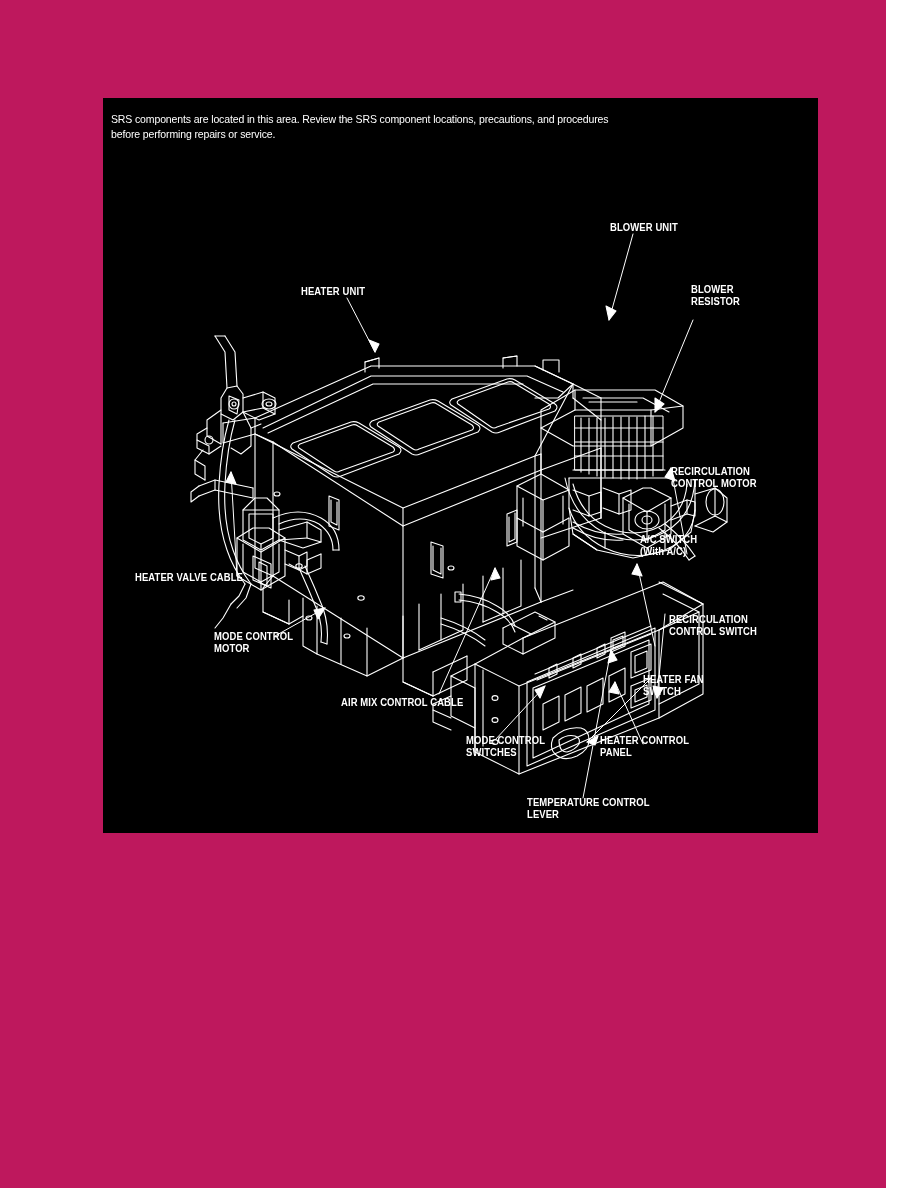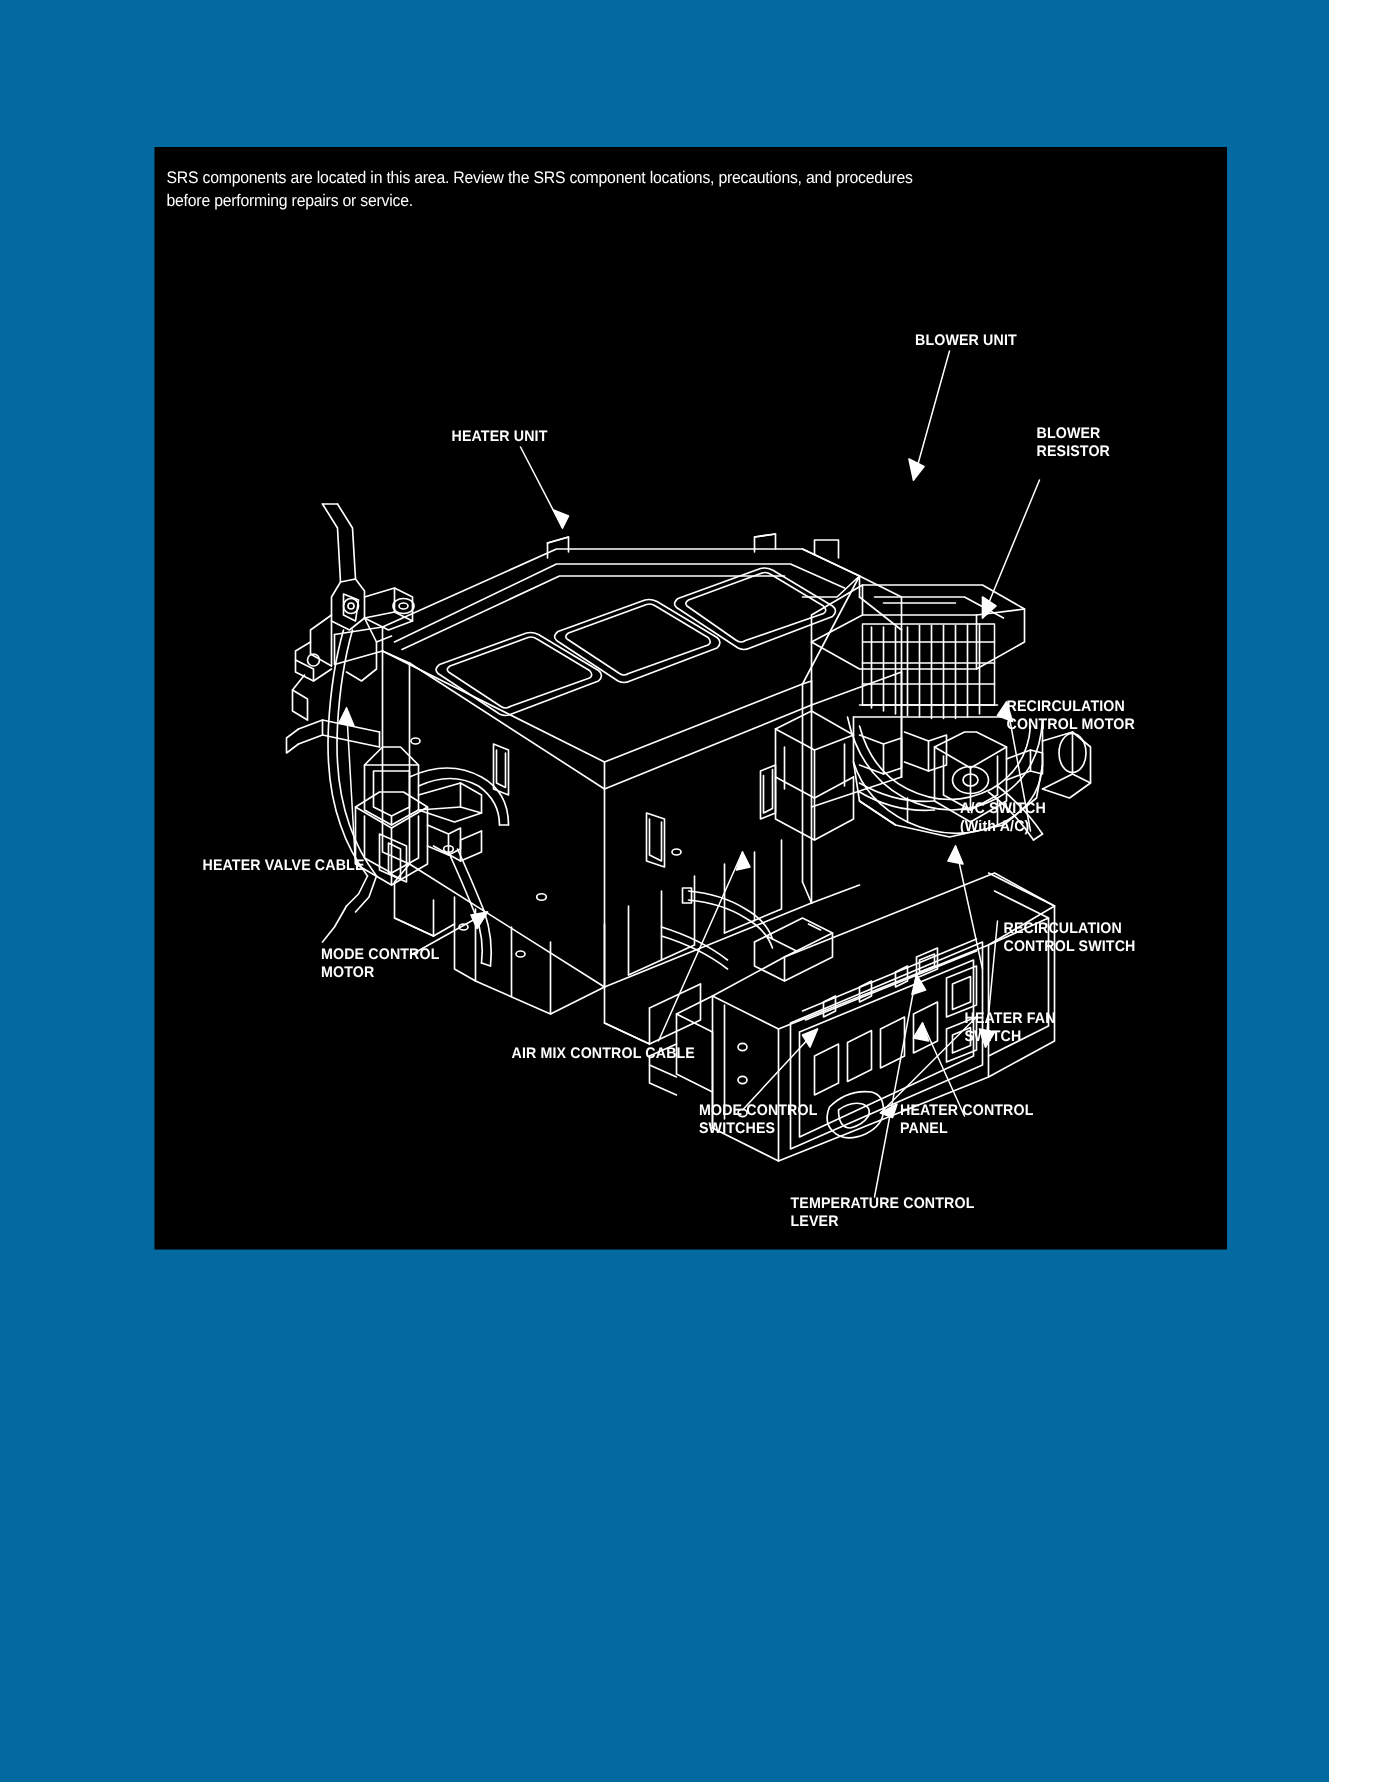--- a/index.html
+++ b/index.html
@@ -10,21 +10,21 @@
     height: 1188px;
     overflow: hidden;
   }
   body {
     font-family: "Liberation Sans", sans-serif;
   }
   #page {
     position: relative;
     width: 886px;
     height: 1188px;
-    background: #0369a1;
+    background: #be185d;
   }
   #figure-panel {
     position: absolute;
     left: 103px;
     top: 98px;
     width: 715px;
     height: 735px;
     background: #000000;
     overflow: hidden;
   }

